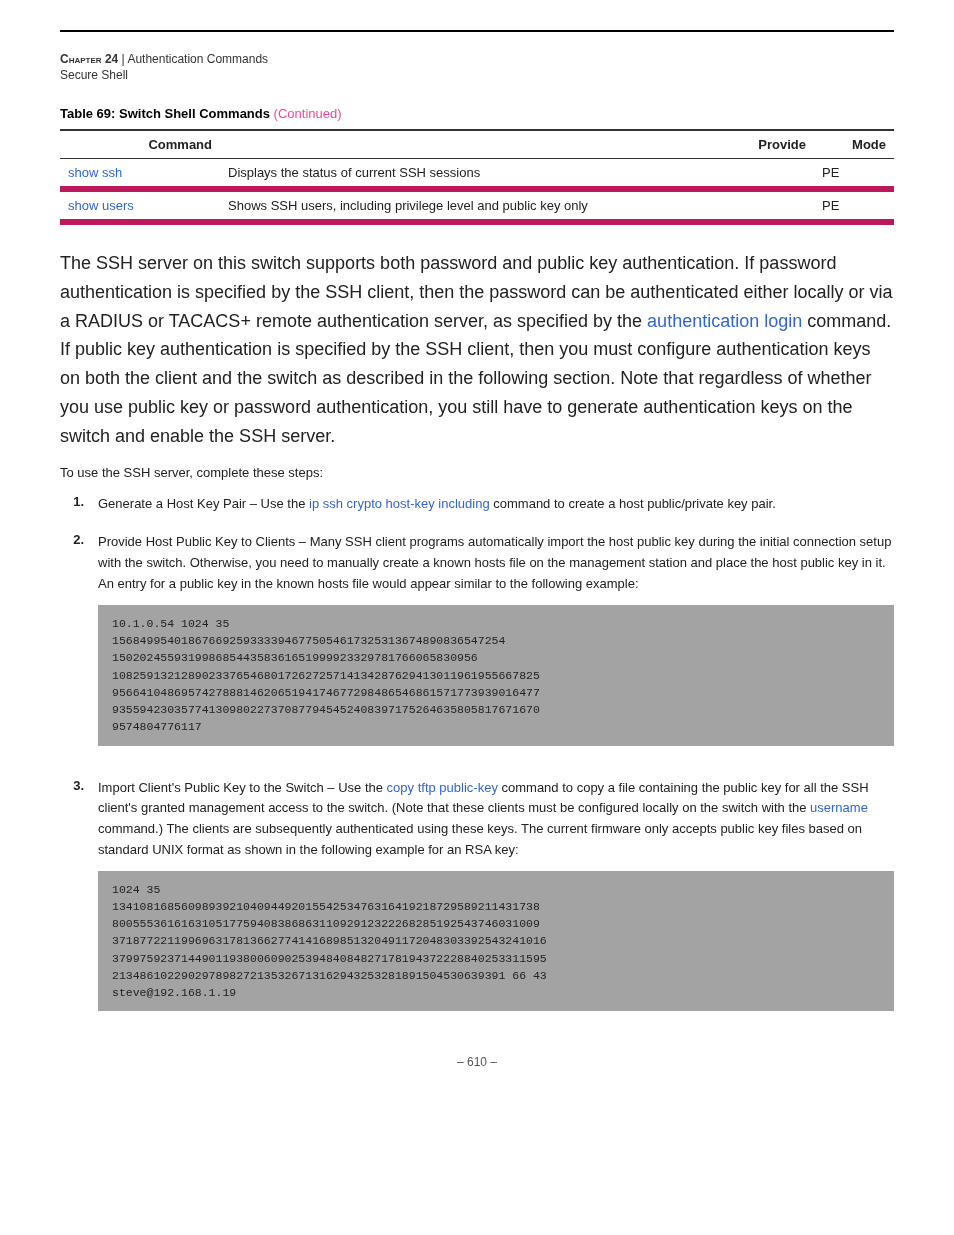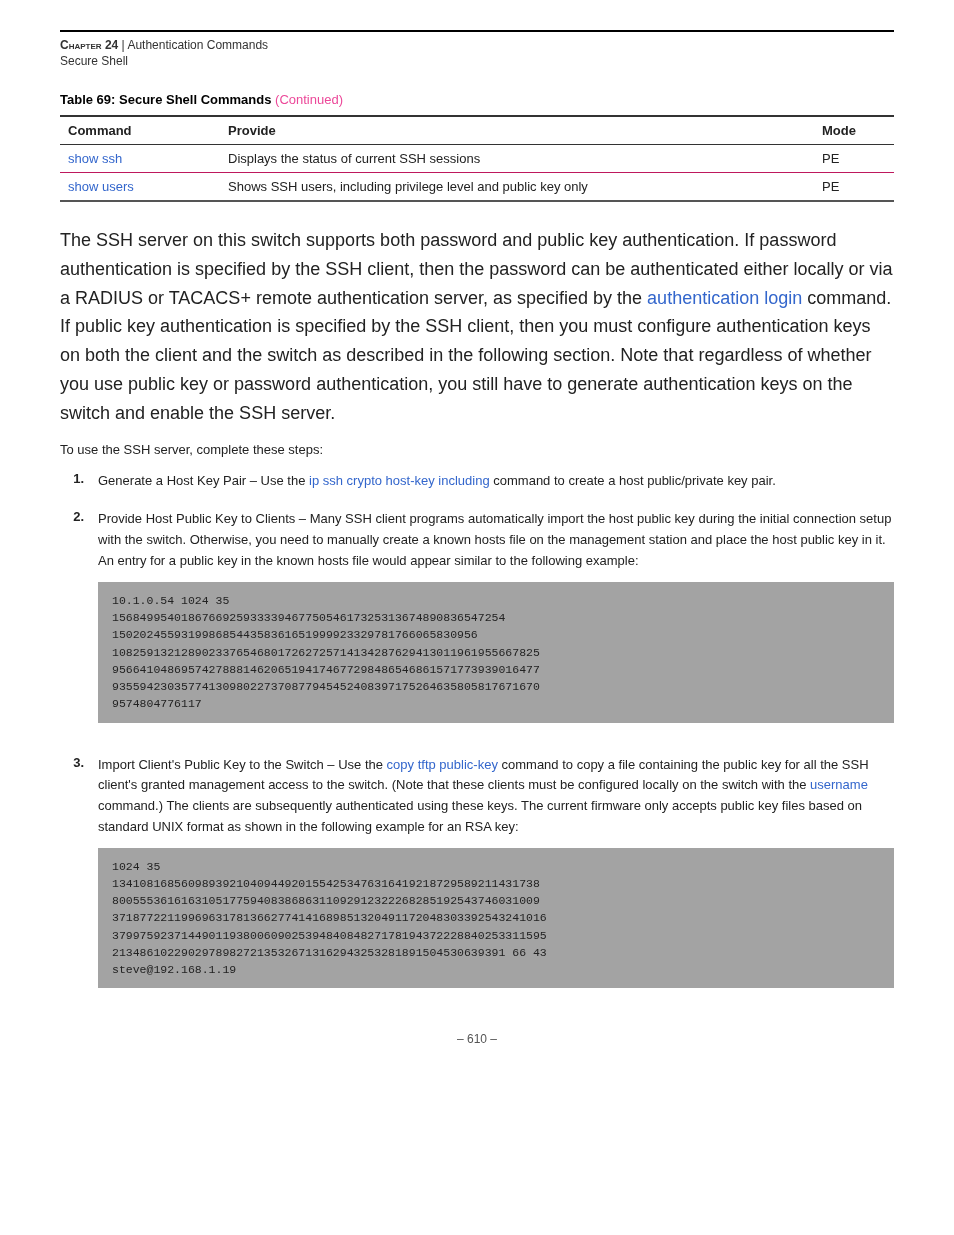--- a/index.html
+++ b/index.html
@@ -13,21 +13,21 @@
       min-height: 1235px;
     }
 
     .page {
       padding: 30px 60px 40px 60px;
     }
 
     
     .header {
       border-top: 2px solid #000;
-      padding-top: 6px;
+      padding-top: 20px;
       margin-bottom: 4px;
       display: flex;
       justify-content: space-between;
       align-items: flex-end;
     }
 
     .header-left {
       font-size: 12px;
       color: #333;
     }
@@ -62,28 +62,28 @@
       border-collapse: collapse;
       margin-bottom: 24px;
     }
 
     thead tr {
       border-top: 2px solid #333;
       border-bottom: 1px solid #333;
     }
 
     thead th {
-      text-align: left;
+      text-align: right;
       font-weight: bold;
       font-size: 13px;
       padding: 6px 8px;
     }
 
     tbody tr {
-      border-bottom: 1px solid #be185d;
+      border-bottom: 6px solid #be185d;
     }
 
     tbody td {
       padding: 6px 8px;
       vertical-align: top;
       font-size: 13px;
     }
 
     .last-row td {
       border-bottom: 2px solid #555;
@@ -169,21 +169,21 @@
 <div class="page">
 
   <div class="header">
     <div class="header-left">
       <span class="header-chapter">Chapter 24</span><span>  |  </span><span>Authentication Commands</span>
       <div class="header-subtitle">Secure Shell</div>
     </div>
   </div>
 
   <div class="table-title">
-    <span>Table 69: Secure Shell Commands</span>
+    <span>Table 69: Switch Shell Commands</span>
     <span class="table-title-continued">(Continued)</span>
   </div>
 
   <table>
     <thead>
       <tr>
         <th class="col-command">Command</th>
         <th class="col-function">Provide</th>
         <th class="col-mode">Mode</th>
       </tr>

